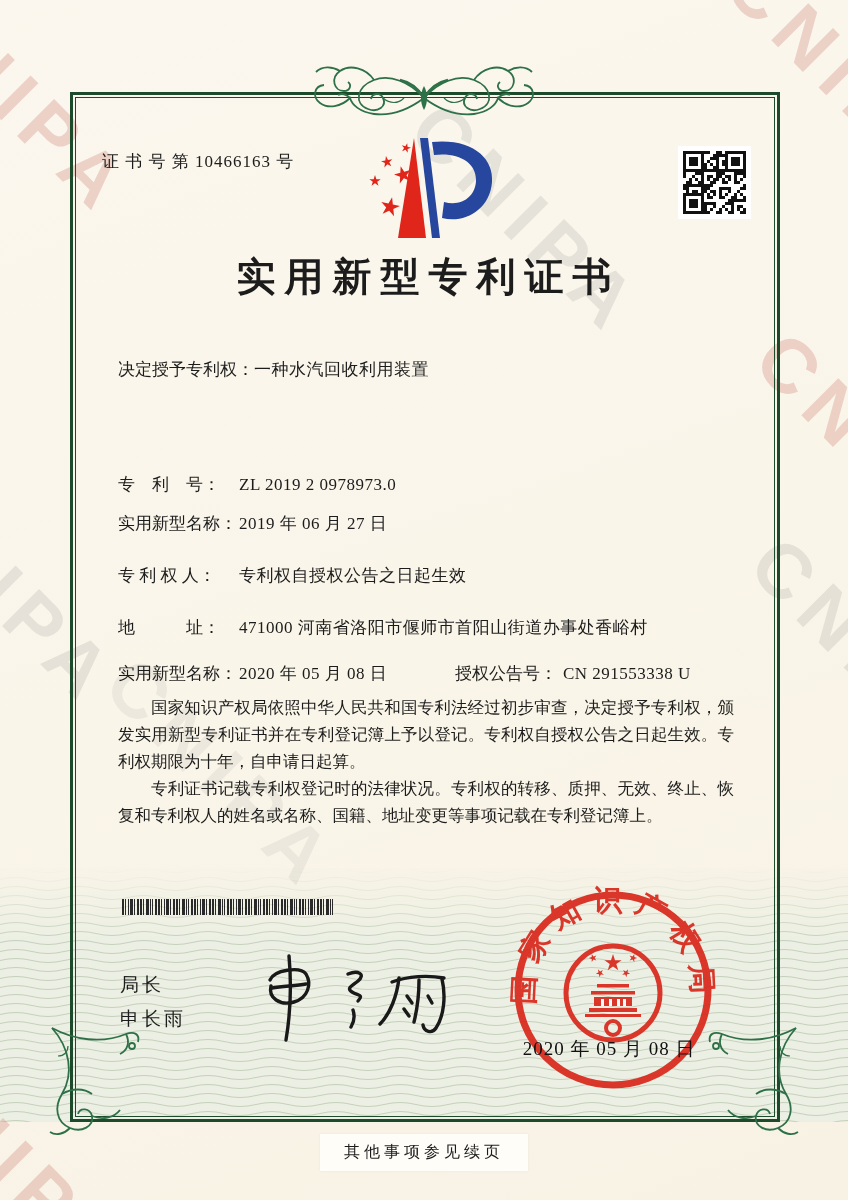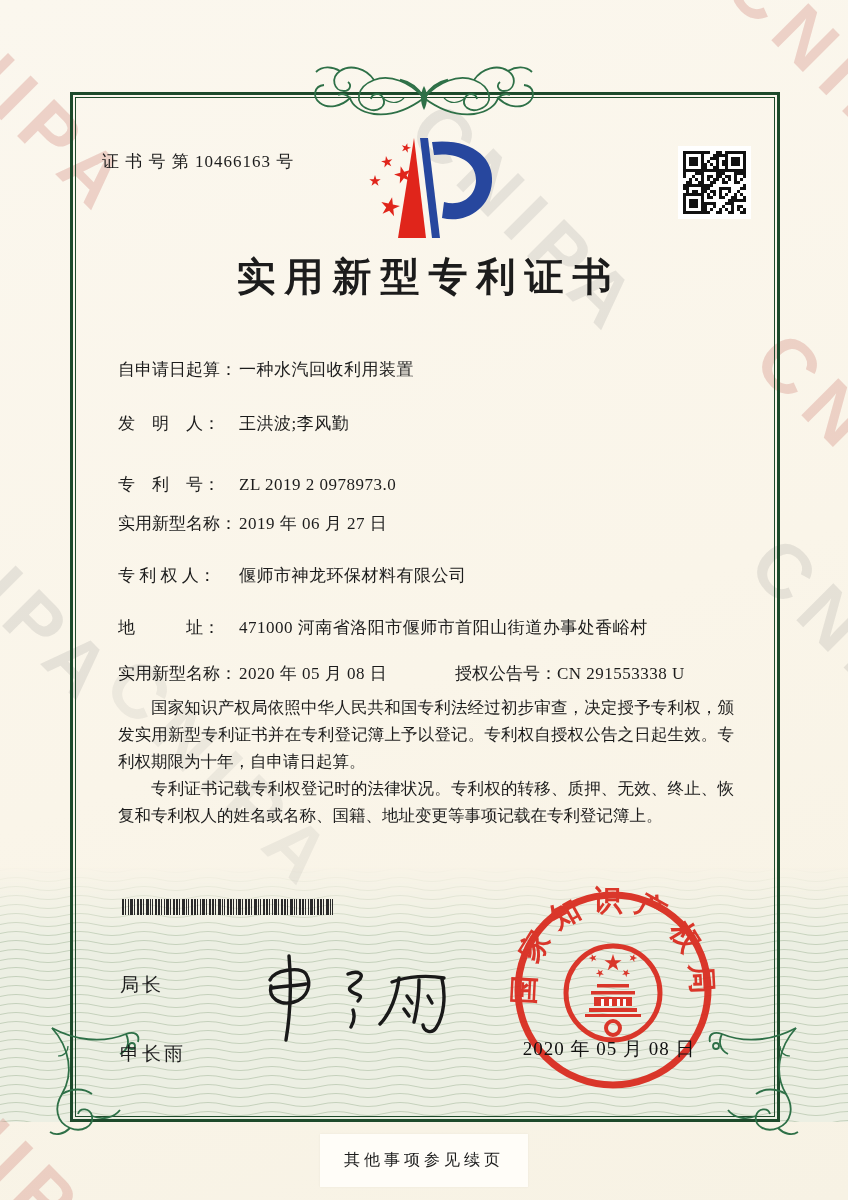--- a/index.html
+++ b/index.html
@@ -35,29 +35,29 @@
          font-size:39px; font-weight:700; letter-spacing:9px;}
   .frow{position:absolute; left:118px; right:110px; font-size:17px; white-space:nowrap;}
   .frow .lab{display:inline-block; min-width:121px;}
   .frow .val{letter-spacing:0.5px;}
   .frow .pair2{position:absolute; left:337px; top:0;}
   .paras{position:absolute; left:118px; width:616px; top:694px; font-size:16.5px;
          line-height:27px; text-align:justify;}
   .paras p{margin:0; text-indent:2em;}
   .barcode{position:absolute; left:122px; top:899px; line-height:0;}
   .signer-title{position:absolute; left:120px; top:972px; font-size:19px; letter-spacing:3px;text-align:center;}
-  .signer-name{position:absolute; left:120px; top:1006px; font-size:19px; letter-spacing:3px;margin-top:35px;}
+  .signer-name{position:absolute; left:120px; top:1006px; font-size:19px; letter-spacing:3px;}
   .sig{position:absolute; left:256px; top:948px;}
   .seal{position:absolute; left:508px; top:885px; z-index:4;}
   .seal-date{position:absolute; left:520px; top:1036px; width:178px; text-align:center;
              font-size:19px; letter-spacing:1px; color:#111; z-index:5;}
   .page-info{position:absolute; left:0; right:0; top:1092px; text-align:center;
              font-size:15px; letter-spacing:2px; z-index:4;}
   .cont-note{position:absolute; left:50%; transform:translateX(-50%); top:1134px;
-             background:#fffdf8; padding:16px 24px; font-size:16px; letter-spacing:4px;
+             background:#fffdf8; padding:8px 24px; font-size:16px; letter-spacing:4px;
              box-shadow:0 0 2px rgba(0,0,0,0.06); z-index:4;}
 </style>
 </head>
 <body>
 
 <div class="page">
 
   <svg width="0" height="0" style="position:absolute" aria-hidden="true">
     <defs>
       <path id="star" d="M0,-1 L0.2245,-0.309 L0.9511,-0.309 L0.3633,0.118 L0.5878,0.809 L0,0.382 L-0.5878,0.809 L-0.3633,0.118 L-0.9511,-0.309 L-0.2245,-0.309 Z"></path>
@@ -394,41 +394,38 @@
             <rect x="48" y="60" width="3" height="3"></rect>
             <rect x="57" y="60" width="3" height="3"></rect>
             <rect x="60" y="60" width="3" height="3"></rect>
           </g>
         </svg>
     </div>
 
     <div class="title">实用新型专利证书</div>
 
     <div class="frow" style="top:358px">
-      <span class="lab">自申请日起算：</span><span class="val">一种水汽回收利用装置</span>
-    </div>
-    <div class="frow" style="top:412px">
-      <span class="lab">发　明　人：</span><span class="val">王洪波;李风勤</span>
+      <span class="lab">决定授予专利权：</span><span class="val">一种水汽回收利用装置</span>
     </div>
     <div class="frow" style="top:473px">
       <span class="lab">专　利　号：</span><span class="val">ZL 2019 2 0978973.0</span>
     </div>
     <div class="frow" style="top:512px">
       <span class="lab">实用新型名称：</span><span class="val">2019 年 06 月 27 日</span>
     </div>
     <div class="frow" style="top:564px">
-      <span class="lab">专 利 权 人：</span><span class="val">偃师市神龙环保材料有限公司</span>
+      <span class="lab">专 利 权 人：</span><span class="val">专利权自授权公告之日起生效</span>
     </div>
     <div class="frow" style="top:616px">
       <span class="lab">地　　　址：</span><span class="val">471000 河南省洛阳市偃师市首阳山街道办事处香峪村</span>
     </div>
     <div class="frow" style="top:662px">
       <span class="lab">实用新型名称：</span><span class="val">2020 年 05 月 08 日</span>
       <span class="pair2">
-        <span class="lab" style="min-width:0;">授权公告号：</span><span class="val">CN 291553338 U</span>
+        <span class="lab" style="min-width:0;margin-right:6px">授权公告号：</span><span class="val">CN 291553338 U</span>
       </span>
     </div>
 
     <div class="paras">
       <p>国家知识产权局依照中华人民共和国专利法经过初步审查，决定授予专利权，颁发实用新型专利证书并在专利登记簿上予以登记。专利权自授权公告之日起生效。专利权期限为十年，自申请日起算。</p>
       <p>专利证书记载专利权登记时的法律状况。专利权的转移、质押、无效、终止、恢复和专利权人的姓名或名称、国籍、地址变更等事项记载在专利登记簿上。</p>
     </div>
 
     <div class="barcode">
       <svg width="214" height="16" viewBox="0 0 214 16">

